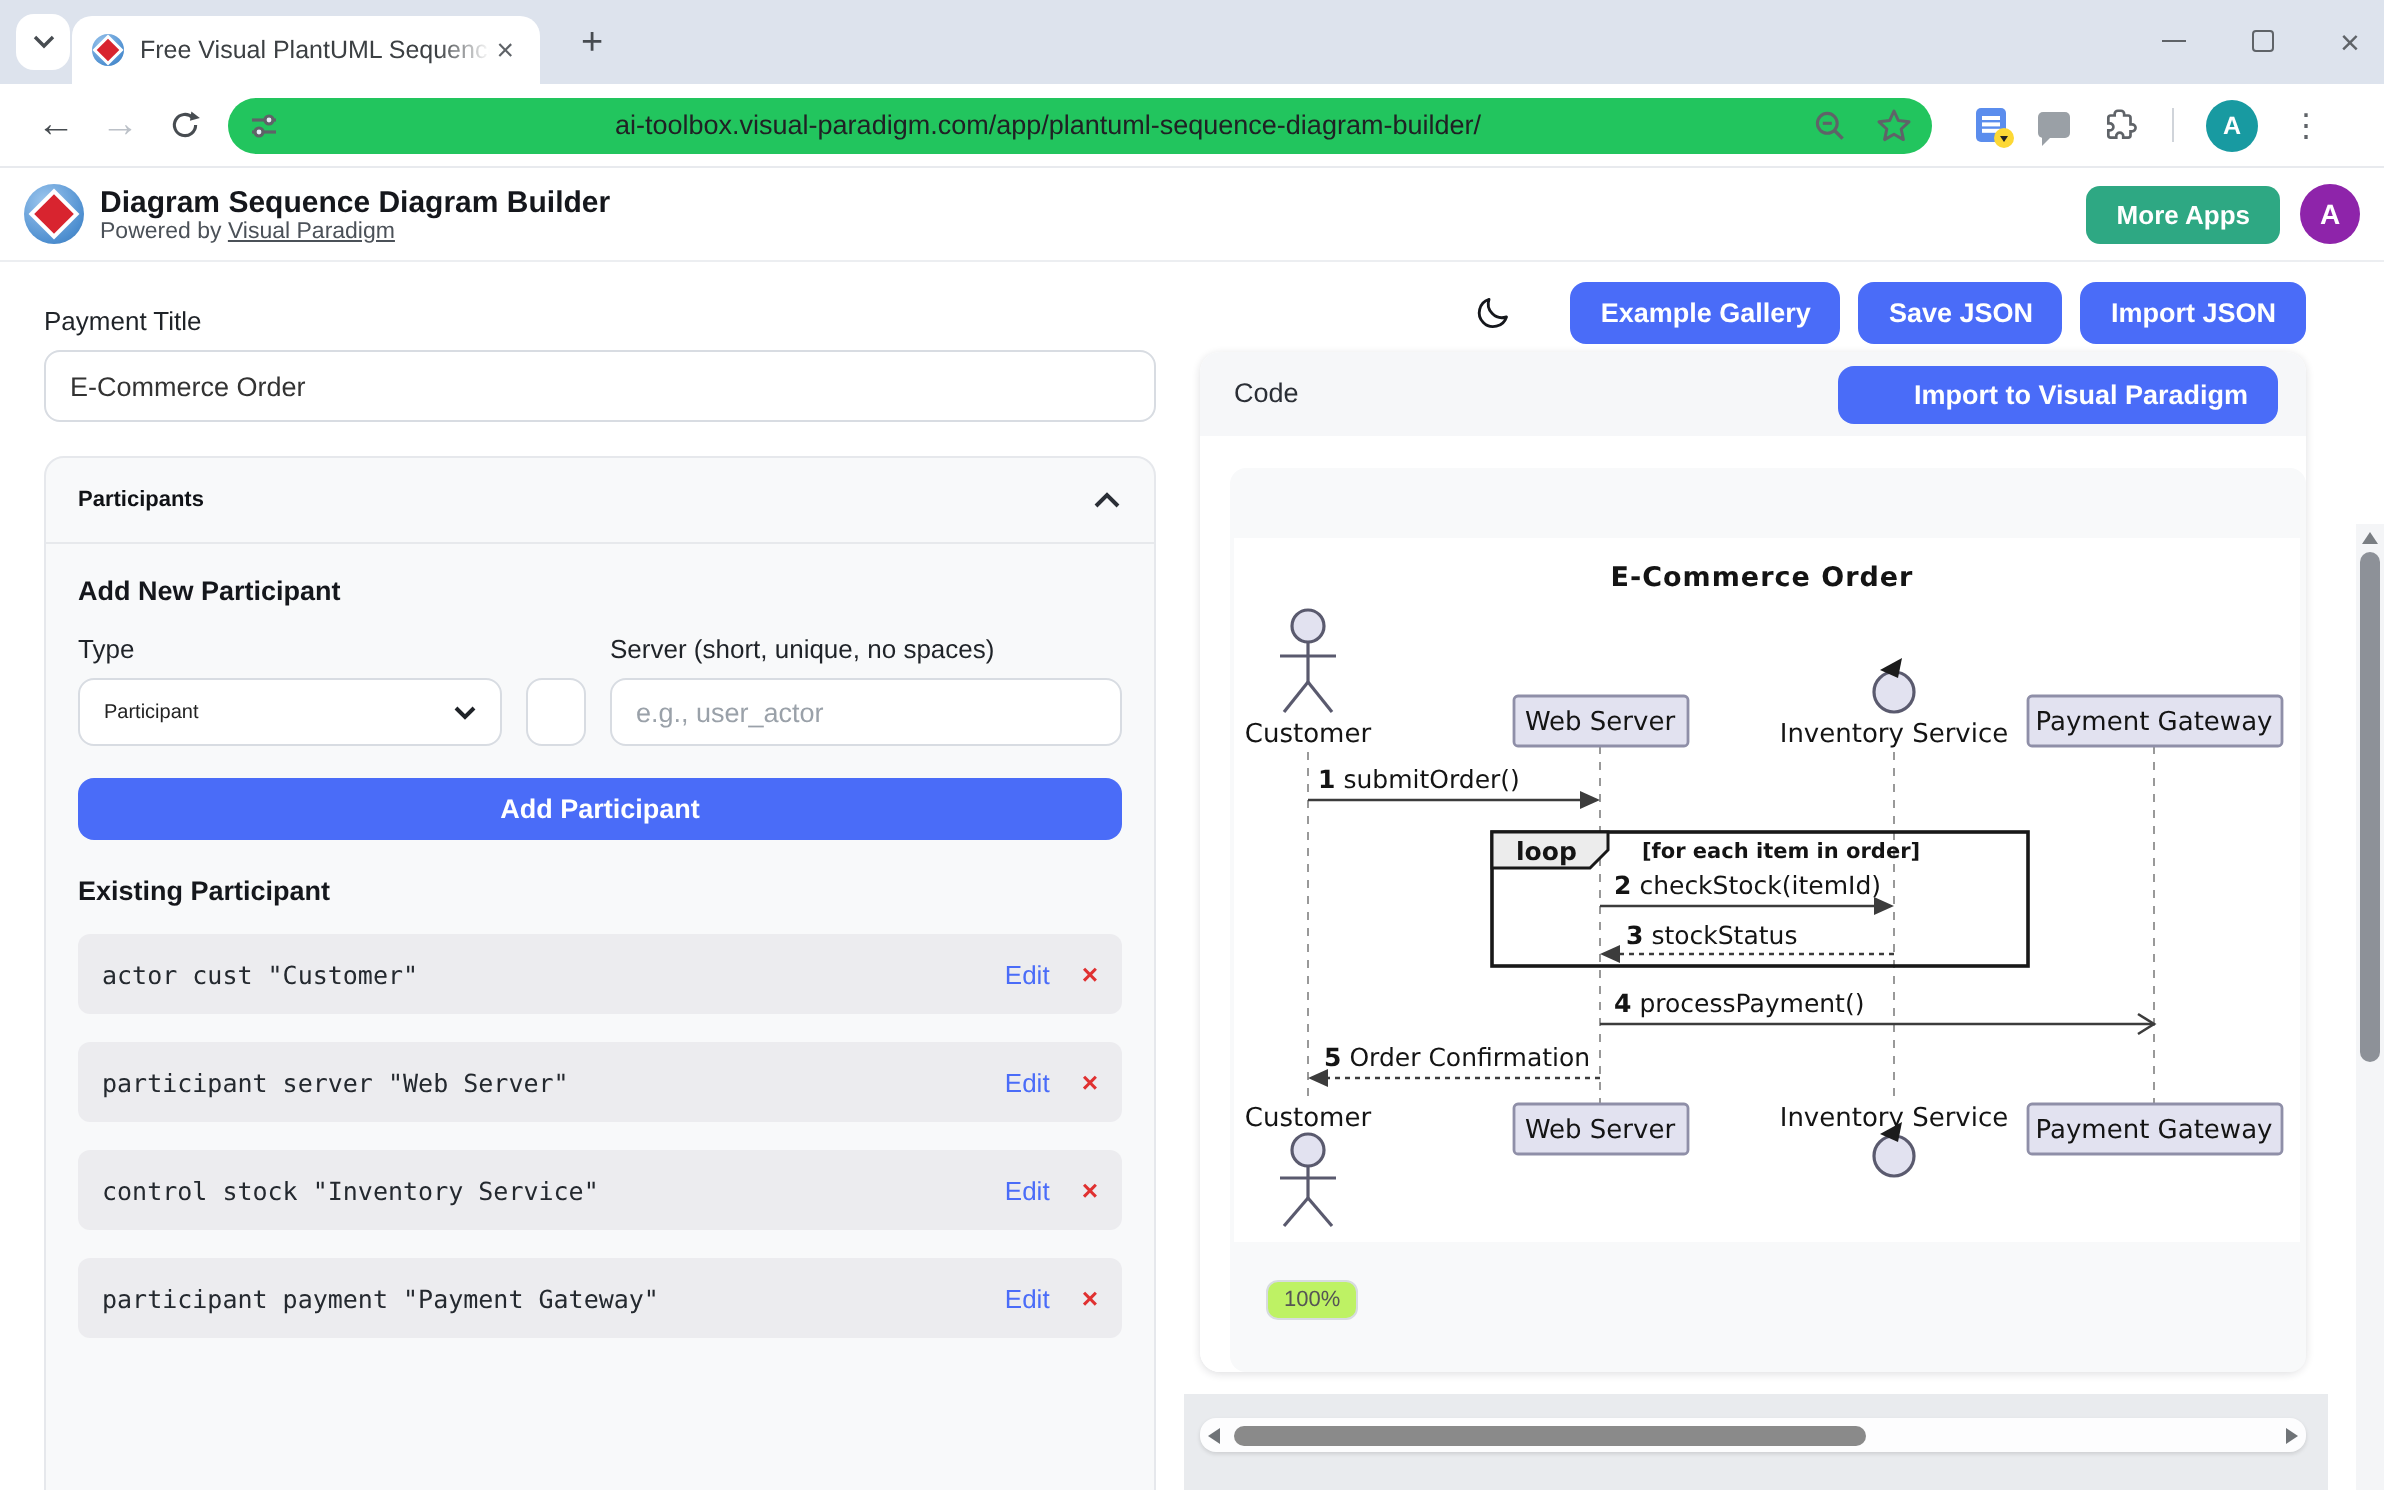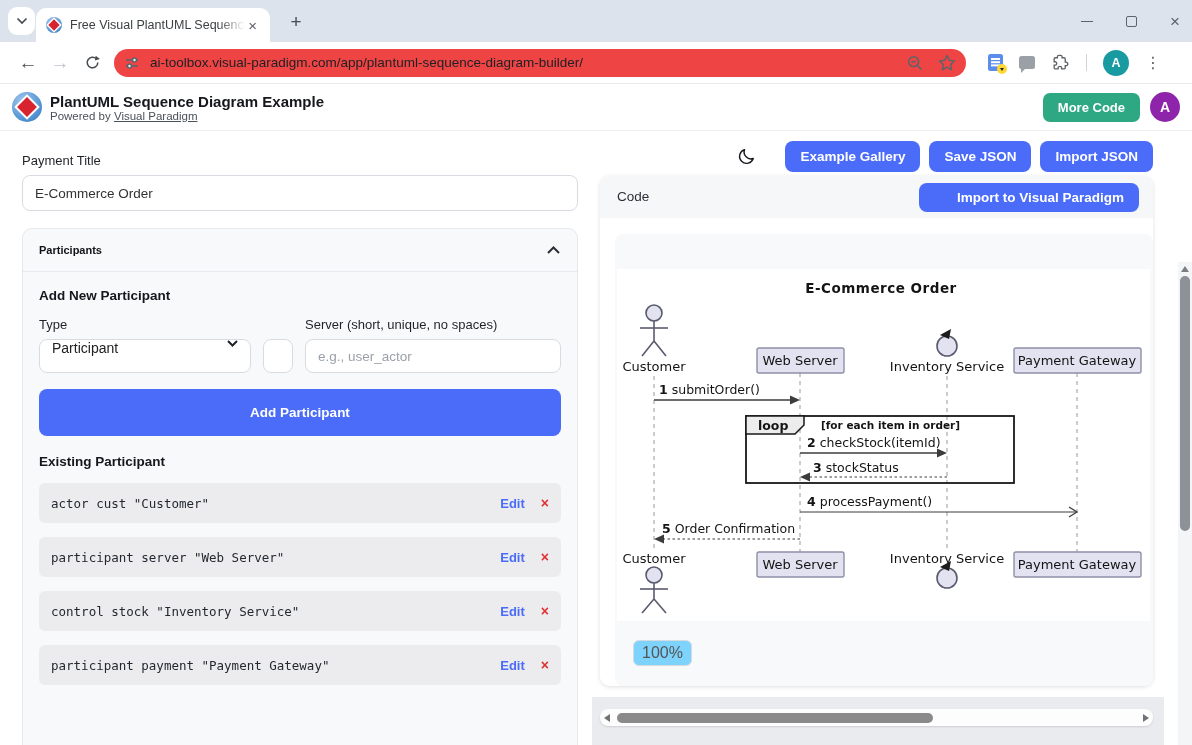--- a/index.html
+++ b/index.html
@@ -27,22 +27,22 @@
   .fav-globe { position:absolute; inset:0; border-radius:50%;
     background:radial-gradient(circle at 35% 30%, #9ec7ee, #4e8fd0 70%, #3a78b6); }
   .fav-diamond { position:absolute; left:4px; top:4px; width:8px; height:8px; background:#d8242f;
     transform:rotate(45deg); box-shadow:0 0 0 1.5px #fff; }
 
   .toolbar { height:42px; background:#fff; display:flex; align-items:center; padding:0 12px;
     border-bottom:1px solid #e8eaee; }
   .nav-ic { width:32px; height:32px; display:flex; align-items:center; justify-content:center;
     font-size:19px; color:#474c51; }
   .nav-ic.disabled { color:#bcc1c8; }
-  .urlbar { flex:1; height:28px; margin:0 8px 0 6px; background:#ef4444; border-radius:14px;
-    display:flex; align-items:center; padding:0 10px; max-width:852px; }
+  .urlbar { flex:1; height:28px; margin:0 8px 0 6px; background:#22c55e; border-radius:14px;
+    display:flex; align-items:center; padding:0 10px; max-width:852px;text-align:center; }
   .url-text { flex:1; font-size:13.5px; color:#202124; margin-left:10px; white-space:nowrap; overflow:hidden; }
   .url-right { display:flex; align-items:center; gap:14px; margin-left:8px; }
   .tb-icons { display:flex; align-items:center; gap:16px; margin-left:14px; }
   .ext-doc { position:relative; width:15px; height:17px; background:#5b8ded; border-radius:2.5px; }
   .ext-doc::before { content:""; position:absolute; left:3px; top:4px; width:9px; height:1.6px;
     background:#fff; box-shadow:0 3.2px 0 #fff, 0 6.4px 0 #fff; }
   .ext-badge { position:absolute; right:-4px; bottom:-3px; width:10px; height:10px; background:#fdd835;
     border-radius:50%; display:flex; align-items:center; justify-content:center; }
   .ext-badge::after { content:""; border-left:2.5px solid transparent; border-right:2.5px solid transparent;
     border-top:3.5px solid #222; }
@@ -80,50 +80,50 @@
   .pcard { margin-top:17px; border:1px solid #e6e8ec; border-radius:10px; background:#f8f9fa;
     height:600px; overflow:hidden; }
   .pcard-head { display:flex; align-items:center; justify-content:space-between; padding:15px 16px; }
   .pcard-title { font-size:11px; font-weight:bold; color:#101216; }
   .pcard-divider { border-top:1px solid #e7e9ec; }
   .pcard-body { padding:16px; }
   .sub-head { font-size:13.5px; font-weight:bold; color:#15171c; margin-bottom:14px; }
   .type-row { display:flex; gap:12px; }
   .type-group { width:212px; }
   .selectbox { height:34px; background:#fff; border:1px solid #d8dce2; border-radius:8px;
-    display:flex; justify-content:space-between; padding:0 12px; font-size:14px; color:#222; }
+    display:flex; align-items:center; justify-content:space-between; padding:0 12px; font-size:10px; color:#222; }
   .swatch { width:30px; height:34px; background:#fff; border:1px solid #d8dce2; border-radius:8px; align-self:flex-end; }
   .alias-group { flex:1; }
   .sm-input { height:34px; }
   .lbl-group { margin-top:14px; }
-  .add-btn { margin-top:16px; width:100%; height:47px; background:#4a6cf8; color:#fff; border:none;
+  .add-btn { margin-top:16px; width:100%; height:31px; background:#4a6cf8; color:#fff; border:none;
     border-radius:8px; font-size:13.5px; font-weight:bold; font-family:inherit; }
   .existing-h { margin-top:18px; }
   .p-row { margin-top:14px; height:40px; background:#ececef; border-radius:6px; display:flex;
     align-items:center; padding:0 12px; }
   .p-code { flex:1; font-family:"DejaVu Sans Mono","Liberation Mono",monospace; font-size:12.5px; color:#24292f; }
-  .p-edit { color:#4a6cf8; font-weight:bold; font-size:13px; margin-right:16px; }
+  .p-edit { color:#4a6cf8; font-weight:normal; font-size:13px; margin-right:16px; }
   .p-del { color:#e03131; font-weight:bold; font-size:14px; }
 
   .right-col { position:absolute; left:600px; top:10px; width:553px; }
   .actions-row { display:flex; justify-content:flex-end; align-items:center; height:31px; }
   .moon { margin-right:20px; display:flex; }
   .blue-btn { background:#4a6cf8; color:#fff; border:none; border-radius:8px; height:31px;
     padding:0 15px; font-size:13.5px; font-weight:bold; font-family:inherit; margin-left:9px; }
   .rcard { margin-top:4px; background:#fff; border-radius:10px; box-shadow:0 1px 4px rgba(25,30,40,.14); height:510px; }
   .tabs-row { position:relative; height:42px; display:flex; background:#f6f7f9; border-radius:10px 10px 0 0; }
   .tab-item { padding:0 17px; line-height:42px; font-size:13.5px; color:#2b2f36; }
   .tab-item.active { background:#e9ecfa; border-bottom:2px solid #4a6cf8; line-height:40px;margin-top:44px; }
   .import-vp { position:absolute; right:14px; top:7px; height:29px; margin:0;padding-left:38px; }
   .tab-content { position:relative; height:468px; background:#fff; border-radius:0 0 10px 10px; }
   .diagram-panel { position:absolute; left:15px; top:16px; width:538px; height:452px;
     background:#f8f9fa; border-radius:8px; overflow:hidden; }
   .canvas { position:absolute; left:2px; top:35px; width:533px; height:352px; background:#fff; }
-  .zoom-badge { position:absolute; left:18px; top:406px; background:#7dd3fc; border:1px solid #d7dbe0;
-    border-radius:6px; padding:3px 8px; font-size:16px; color:#555; }
+  .zoom-badge { position:absolute; left:18px; top:406px; background:#bef264; border:1px solid #d7dbe0;
+    border-radius:6px; padding:3px 8px; font-size:11px; color:#555; }
 
   .bottom-band { position:absolute; left:592px; top:566px; width:572px; height:48px; background:#e9ebee; }
   .hscroll { position:absolute; left:600px; top:578px; width:553px; height:17px; background:#fdfdfe;
     border-radius:8px; display:flex; align-items:center; box-shadow:0 1px 2px rgba(0,0,0,.12); }
   .hs-arrow { width:14px; display:flex; justify-content:center; }
   .tri-l { border-top:4.5px solid transparent; border-bottom:4.5px solid transparent; border-right:6px solid #6f7377; }
   .tri-r { border-top:4.5px solid transparent; border-bottom:4.5px solid transparent; border-left:6px solid #6f7377; }
   .hs-track { position:relative; flex:1; height:100%; }
   .hs-thumb { position:absolute; left:3px; top:3.5px; width:316px; height:10px; background:#8a8a8a; border-radius:5px; }
 
@@ -206,25 +206,25 @@
     <span class="dots">⋮</span>
   </div>
 </div>
 
 <div class="app-header">
   <span class="logo">
       <span class="fav-globe"></span>
       <span class="fav-diamond"></span>
     </span>
   <div>
-    <div class="app-title">PlantUML Sequence Diagram Example</div>
+    <div class="app-title">Diagram Sequence Diagram Builder</div>
     <div class="app-sub"><span>Powered by </span><a href="#">Visual Paradigm</a></div>
   </div>
   <div class="header-right">
-    <button class="more-apps">More Code</button>
+    <button class="more-apps">More Apps</button>
     <span class="avatar-hd">A</span>
   </div>
 </div>
 
 <div class="main">
 
   <div class="left-col">
     <div class="field-label">Payment Title</div>
     <input class="text-input" value="E-Commerce Order" style="">
 

